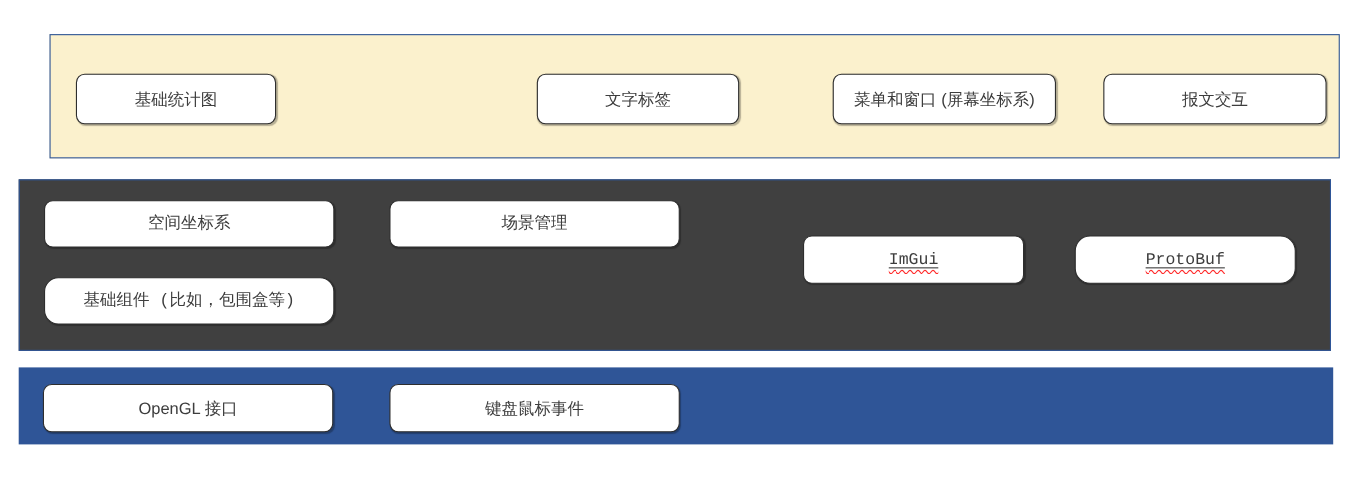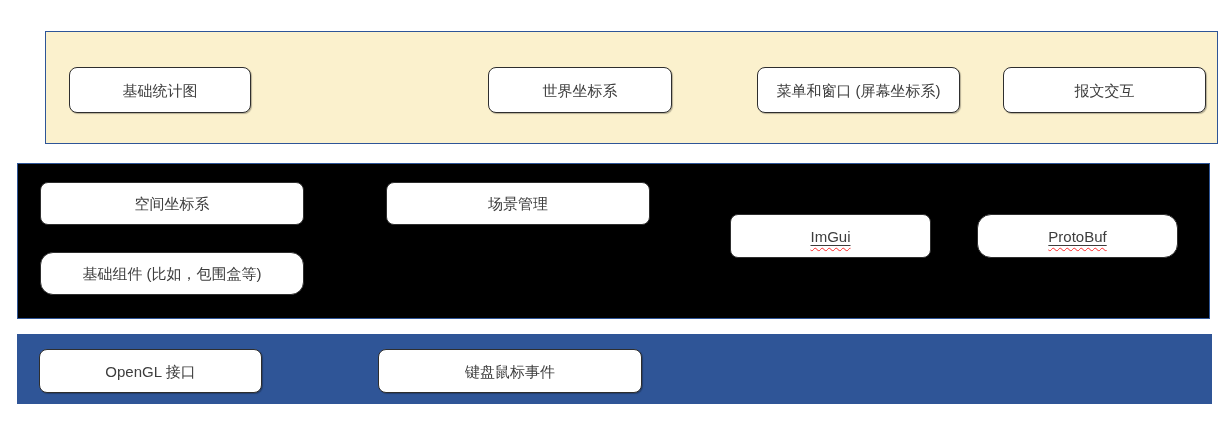--- a/index.html
+++ b/index.html
@@ -17,22 +17,23 @@
     box-sizing: border-box;
   }
   .band-top {
     left: 17px; top: 31px; width: 1173px; height: 113px;
     background: #FBF1CD;
     border: 1.6px solid #2E5597;
     margin-left: 28px;
   }
   .band-mid {
     left: 17px; top: 163px; width: 1193px; height: 156px;
-    background: #000000;
+    background: #404040;
     border: 1.6px solid #2E5597;
+    font-family: Liberation Mono, monospace;
   }
   .band-bot {
     left: 17px; top: 334px; width: 1195px; height: 70px;
     background: #2F5597;
     border: none;
   }
   .box {
     position: absolute;
     box-sizing: border-box;
     background: #ffffff;
@@ -47,28 +48,28 @@
     box-shadow: 1px 1px 1px rgba(0,0,0,0.28);
   }
   
   .b-t1 { left: 23px;  top: 35px; width: 182px; height: 46px; }
   .b-t2 { left: 232px; top: 35px; width: 185px; height: 46px; }
   .b-t3 { left: 442px; top: 35px; width: 184px; height: 46px; }
   .b-t4 { left: 711px; top: 35px; width: 203px; height: 46px; }
   .b-t5 { left: 957px; top: 35px; width: 203px; height: 46px; }
   
   .b-m1 { left: 22px;  top: 18px; width: 264px; height: 43px; }
-  .b-m2 { left: 336px; top: 18px; width: 264px; height: 43px; margin-left: 32px; }
+  .b-m2 { left: 336px; top: 18px; width: 264px; height: 43px; }
   .b-m3 { left: 712px; top: 50px; width: 201px; height: 44px; }
   .b-m4 { left: 959px; top: 50px; width: 201px; height: 44px; border-radius: 14px; }
   .b-m5 { left: 22px;  top: 88px; width: 264px; height: 43px; border-radius: 13px; }
   .b-m6 { left: 336px; top: 88px; width: 264px; height: 43px; }
   
-  .b-b1 { left: 22px;  top: 15px; width: 223px; height: 44px; }
-  .b-b2 { left: 337px; top: 15px; width: 264px; height: 44px; margin-left: 24px; }
+  .b-b1 { left: 22px;  top: 15px; width: 264px; height: 44px; }
+  .b-b2 { left: 337px; top: 15px; width: 264px; height: 44px; }
   
   .u-straight {
     text-decoration: underline;
     text-decoration-color: #3d3d3d;
     text-decoration-thickness: 1px;
     text-underline-offset: 3px;
   }
   .u-wavy {
     text-decoration-line: underline;
     text-decoration-style: wavy;
@@ -80,21 +81,21 @@
 </head>
 <body>
 
 <div class="stage">
 
   <div class="band band-top">
     <div class="box b-t1">
       <span>基础统计图</span>
     </div>
     <div class="box b-t3">
-      <span>世界坐标系</span>
+      <span>文字标签</span>
     </div>
     <div class="box b-t5">
       <span>报文交互</span>
     </div>
     <div class="box b-t4">
       <span>菜单和窗口 (屏幕坐标系)</span>
     </div>
   </div>
 
   <div class="band band-mid">

